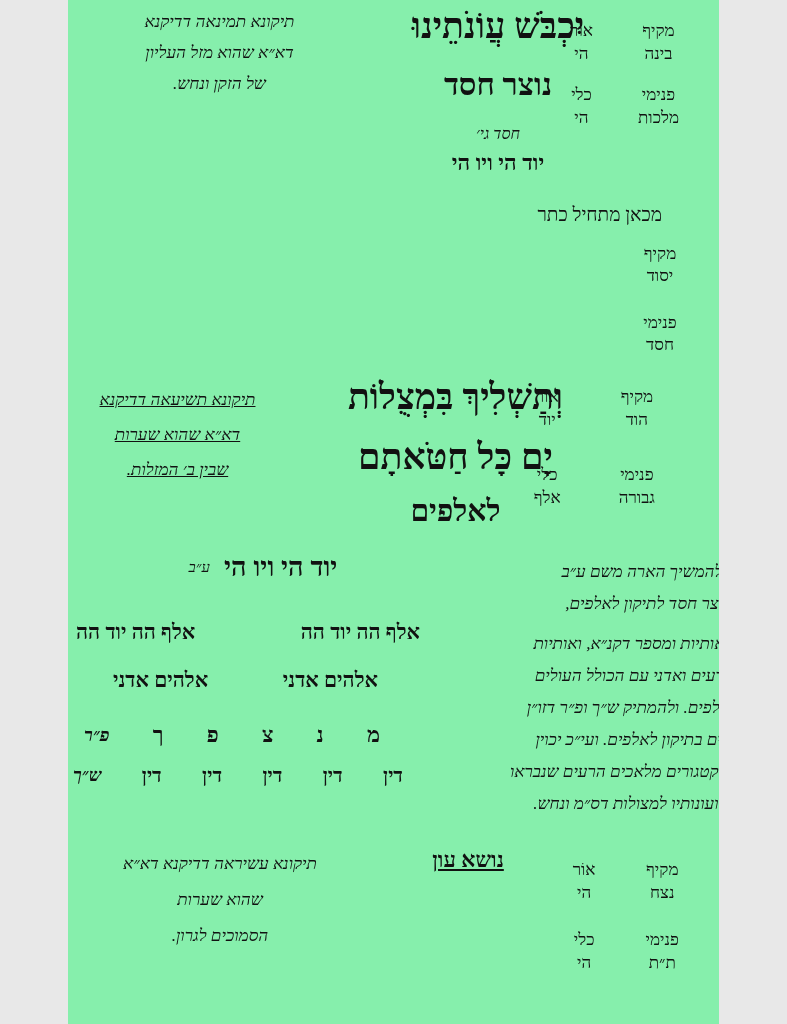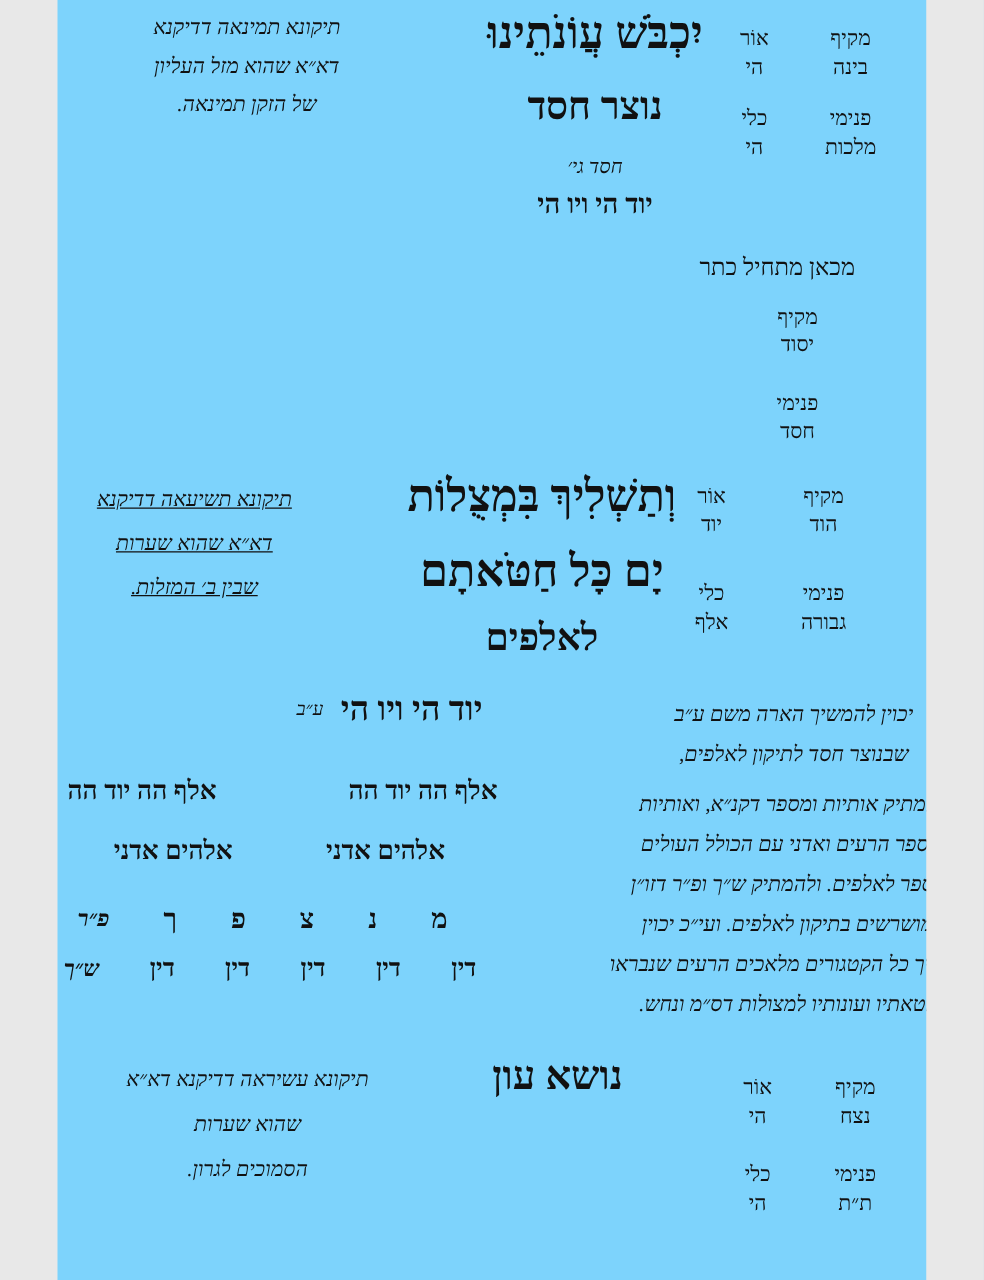--- a/index.html
+++ b/index.html
@@ -1,25 +1,24 @@
 <!DOCTYPE html>
 <html lang="he"><head>
 <meta charset="utf-8">
 <style>
   html,body{margin:0;padding:0;background:#e8e8e8;}
   #page{
     position:relative;
     width:651px;height:1024px;
     margin:0 auto;
-    background:#7dd3fc;
+    background:#86efac;
     color:#111;
     direction:rtl;
     font-family:"Liberation Serif","DejaVu Serif",serif;
     overflow:hidden;
-    padding-left:44px;
   }
   
   .rashi{font-style:italic;}
   .note{position:absolute;text-align:center;font-size:17px;}
   .note div{white-space:nowrap;}
   .note-top{left:4px;top:6px;width:295px;line-height:31px;}
   .note-mid{left:2px;top:382px;width:215px;line-height:35px;text-decoration:underline;}
   .note-bottom{left:2px;top:846px;width:300px;line-height:36px;}
 
   
@@ -33,50 +32,50 @@
   .attr{font-weight:bold;font-size:31px;line-height:46px;white-space:nowrap;}
   .gematria{font-size:16px;line-height:24px;margin-top:14px;}
   .name72-top{font-weight:bold;font-size:22px;line-height:30px;margin-top:2px;}
 
   .verse-mid .v1{line-height:62px;}
   .verse-mid .v2{font-weight:bold;font-size:36px;line-height:58px;white-space:nowrap;}
   .verse-mid .attr{font-size:30px;line-height:50px;}
 
   .verse-bottom .v1{font-size:37px;line-height:60px;}
   .verse-bottom .v2{font-weight:bold;font-size:44px;line-height:70px;white-space:nowrap;}
-  .verse-bottom .attr{font-size:32px;line-height:48px;}
+  .verse-bottom .attr{font-size:22px;line-height:48px;text-decoration:underline;}
 
   .keter-heading{position:absolute;top:204px;right:57px;font-size:19px;white-space:nowrap;}
   .keter-block{position:absolute;top:243px;left:552px;width:80px;text-align:center;font-size:17px;line-height:22px;}
 
   
   .kavanah{position:absolute;left:393px;top:556px;width:392px;font-size:17px;line-height:32px;text-align:center;}
   .kavanah div{white-space:nowrap;}
   .kavanah .after-intro{margin-top:8px;}
 
   
-  .n72-title{position:absolute;top:552px;left:50px;width:290px;text-align:right;white-space:nowrap;}
+  .n72-title{position:absolute;top:552px;left:50px;width:290px;text-align:center;white-space:nowrap;}
   .n72-title .big{font-weight:bold;font-size:27px;}
   .n72-title .suf{font-size:15px;vertical-align:4px;margin-right:10px;}
   .row-spread{position:absolute;display:flex;justify-content:space-between;font-weight:bold;}
   .row-milui{top:620px;left:8px;width:344px;font-size:21px;}
   .row-names{top:668px;left:45px;width:265px;font-size:21px;}
   .row-mantz{top:722px;left:16px;width:296px;font-size:22px;}
   .row-din{top:764px;left:5px;width:330px;font-size:20px;}
   .total{font-weight:bold;font-size:18px;align-self:center;}
 </style>
 </head>
 <body>
 
 <div id="page">
 
   <div class="note note-top rashi">
     <div>תיקונא תמינאה דדיקנא</div>
     <div>דא״א שהוא מזל העליון</div>
-    <div>של הזקן תמינאה.</div>
+    <div>של הזקן ונחש.</div>
   </div>
 
   <div class="verse" style="left:260px;top:0;width:340px;">
     <div class="v1">יִכְבֹּשׁ עֲוֹנֹתֵינוּ</div>
     <div class="attr" style="margin-top:10px;">נוצר חסד</div>
     <div class="gematria rashi">חסד גי׳</div>
     <div class="name72-top">יוד הי ויו הי</div>
   </div>
 
   <div class="ktable" style="top:6px;right:40px;gap:45px;">

